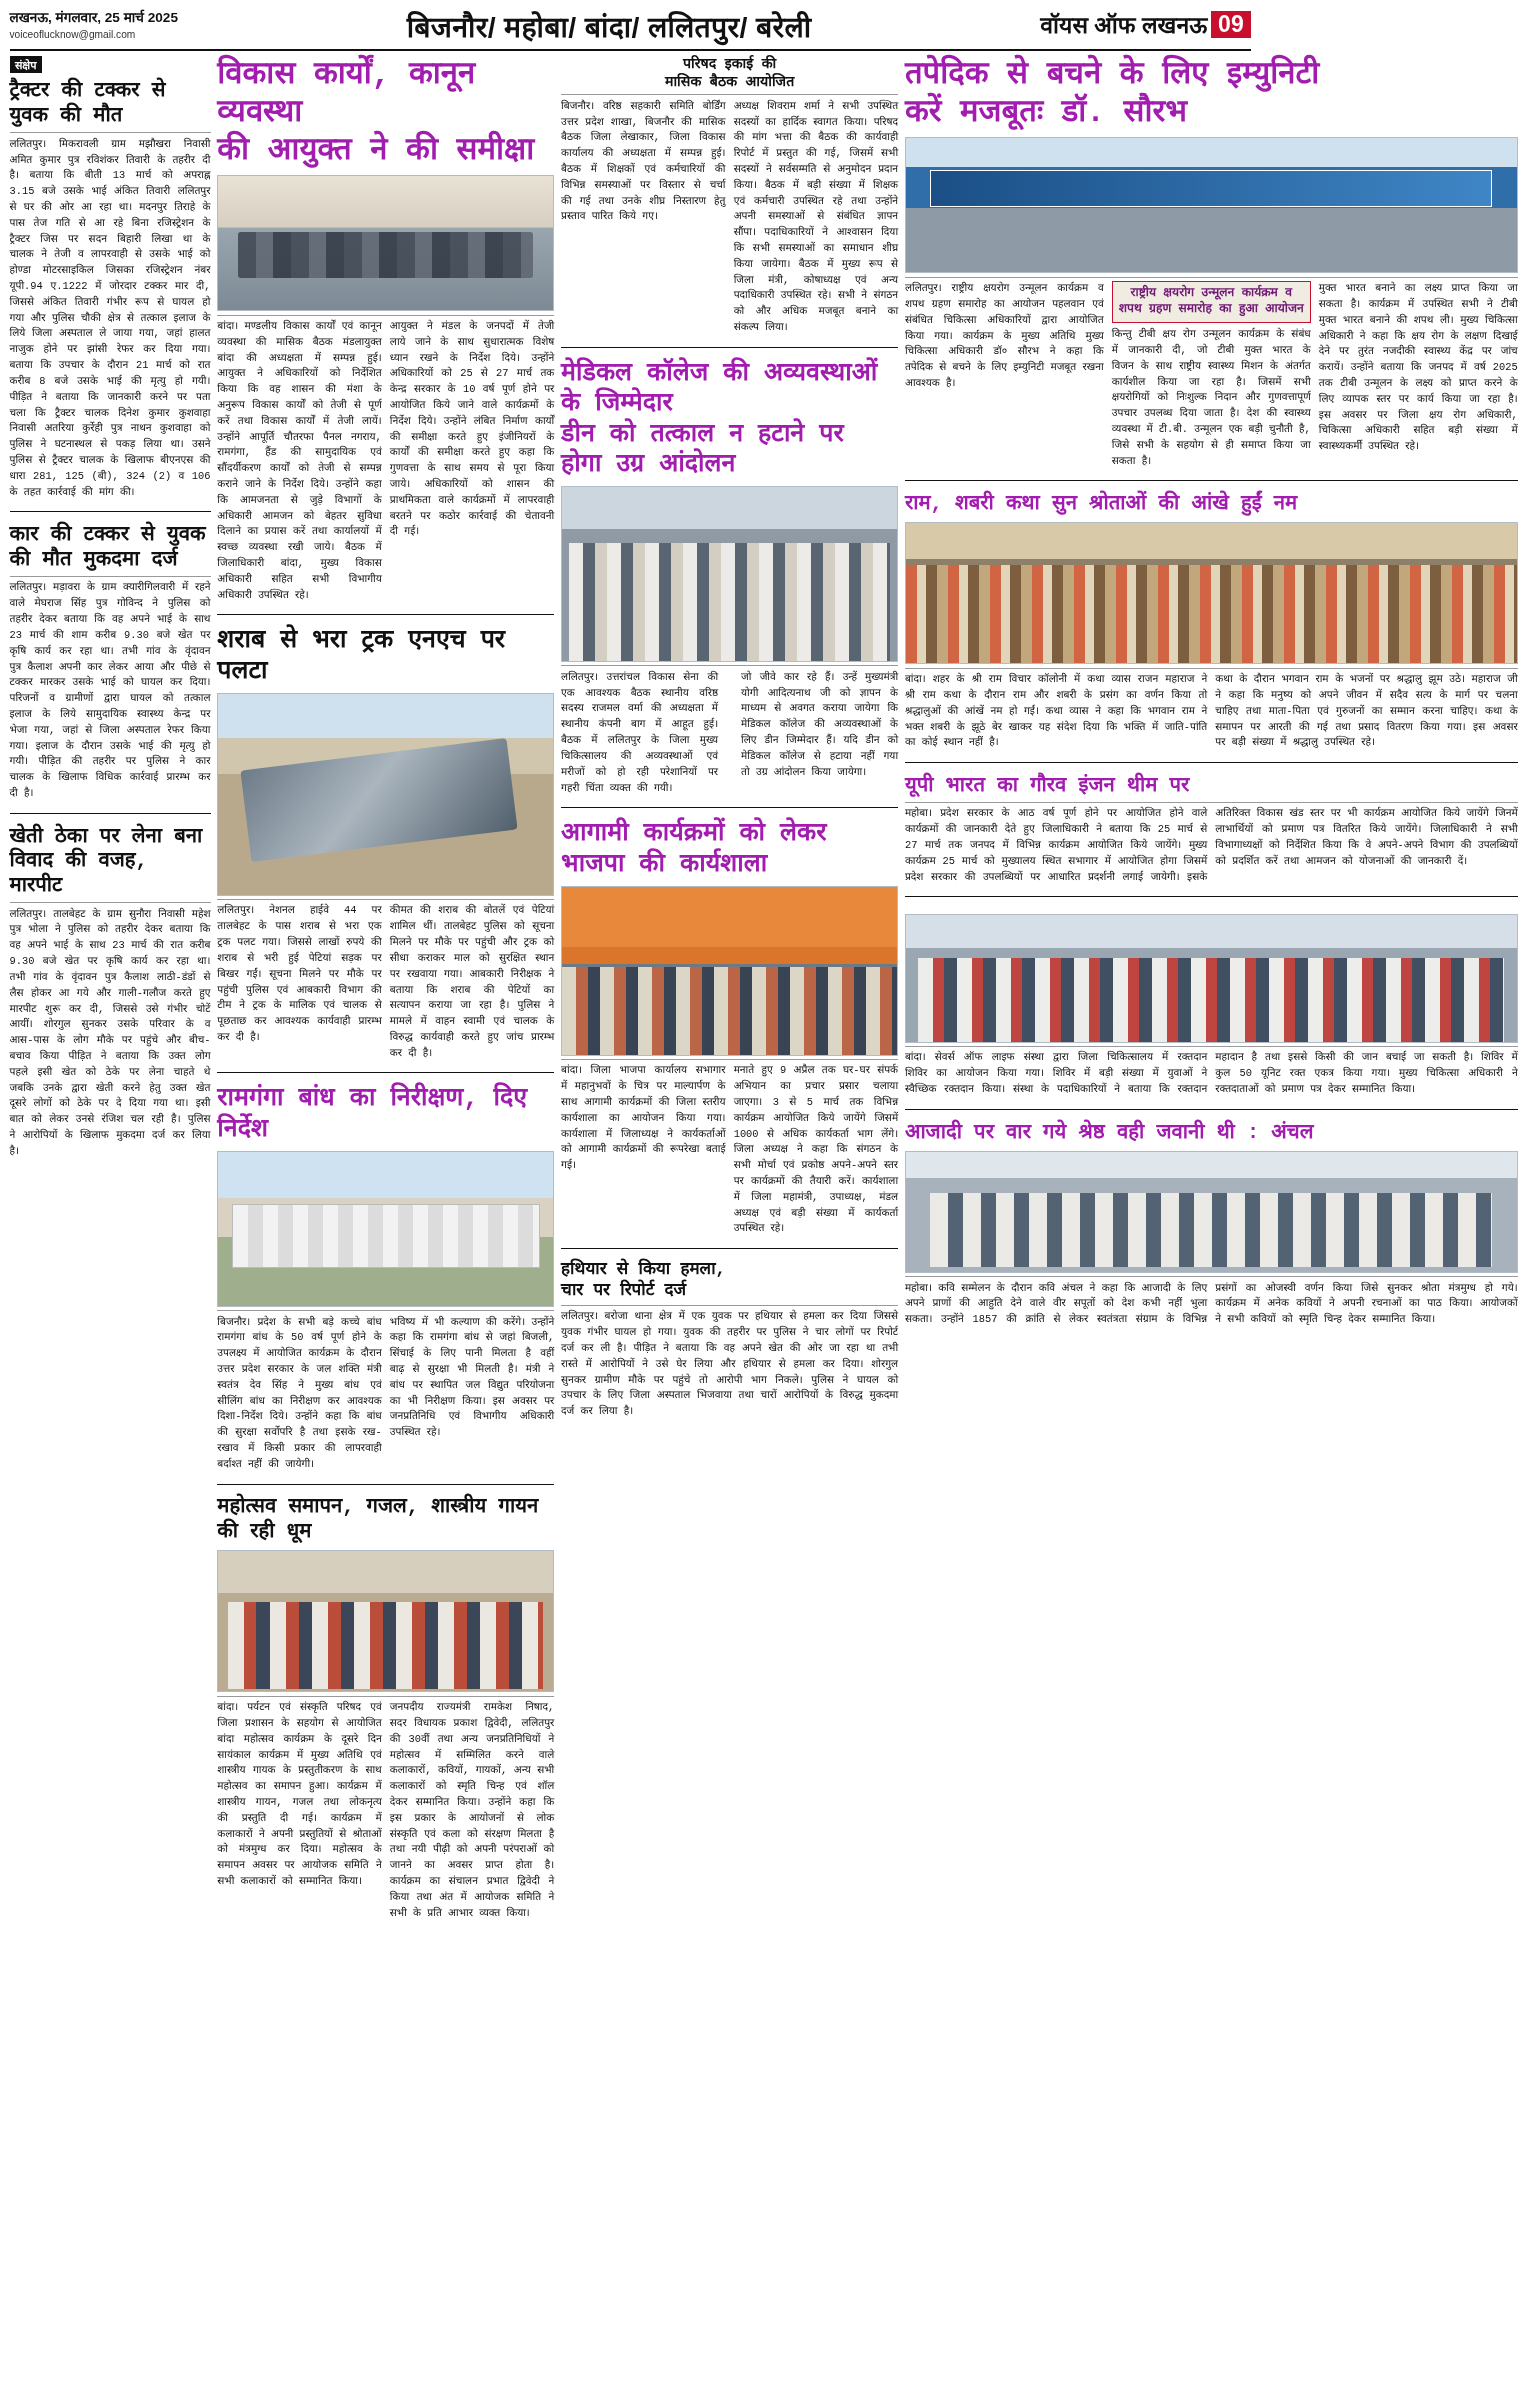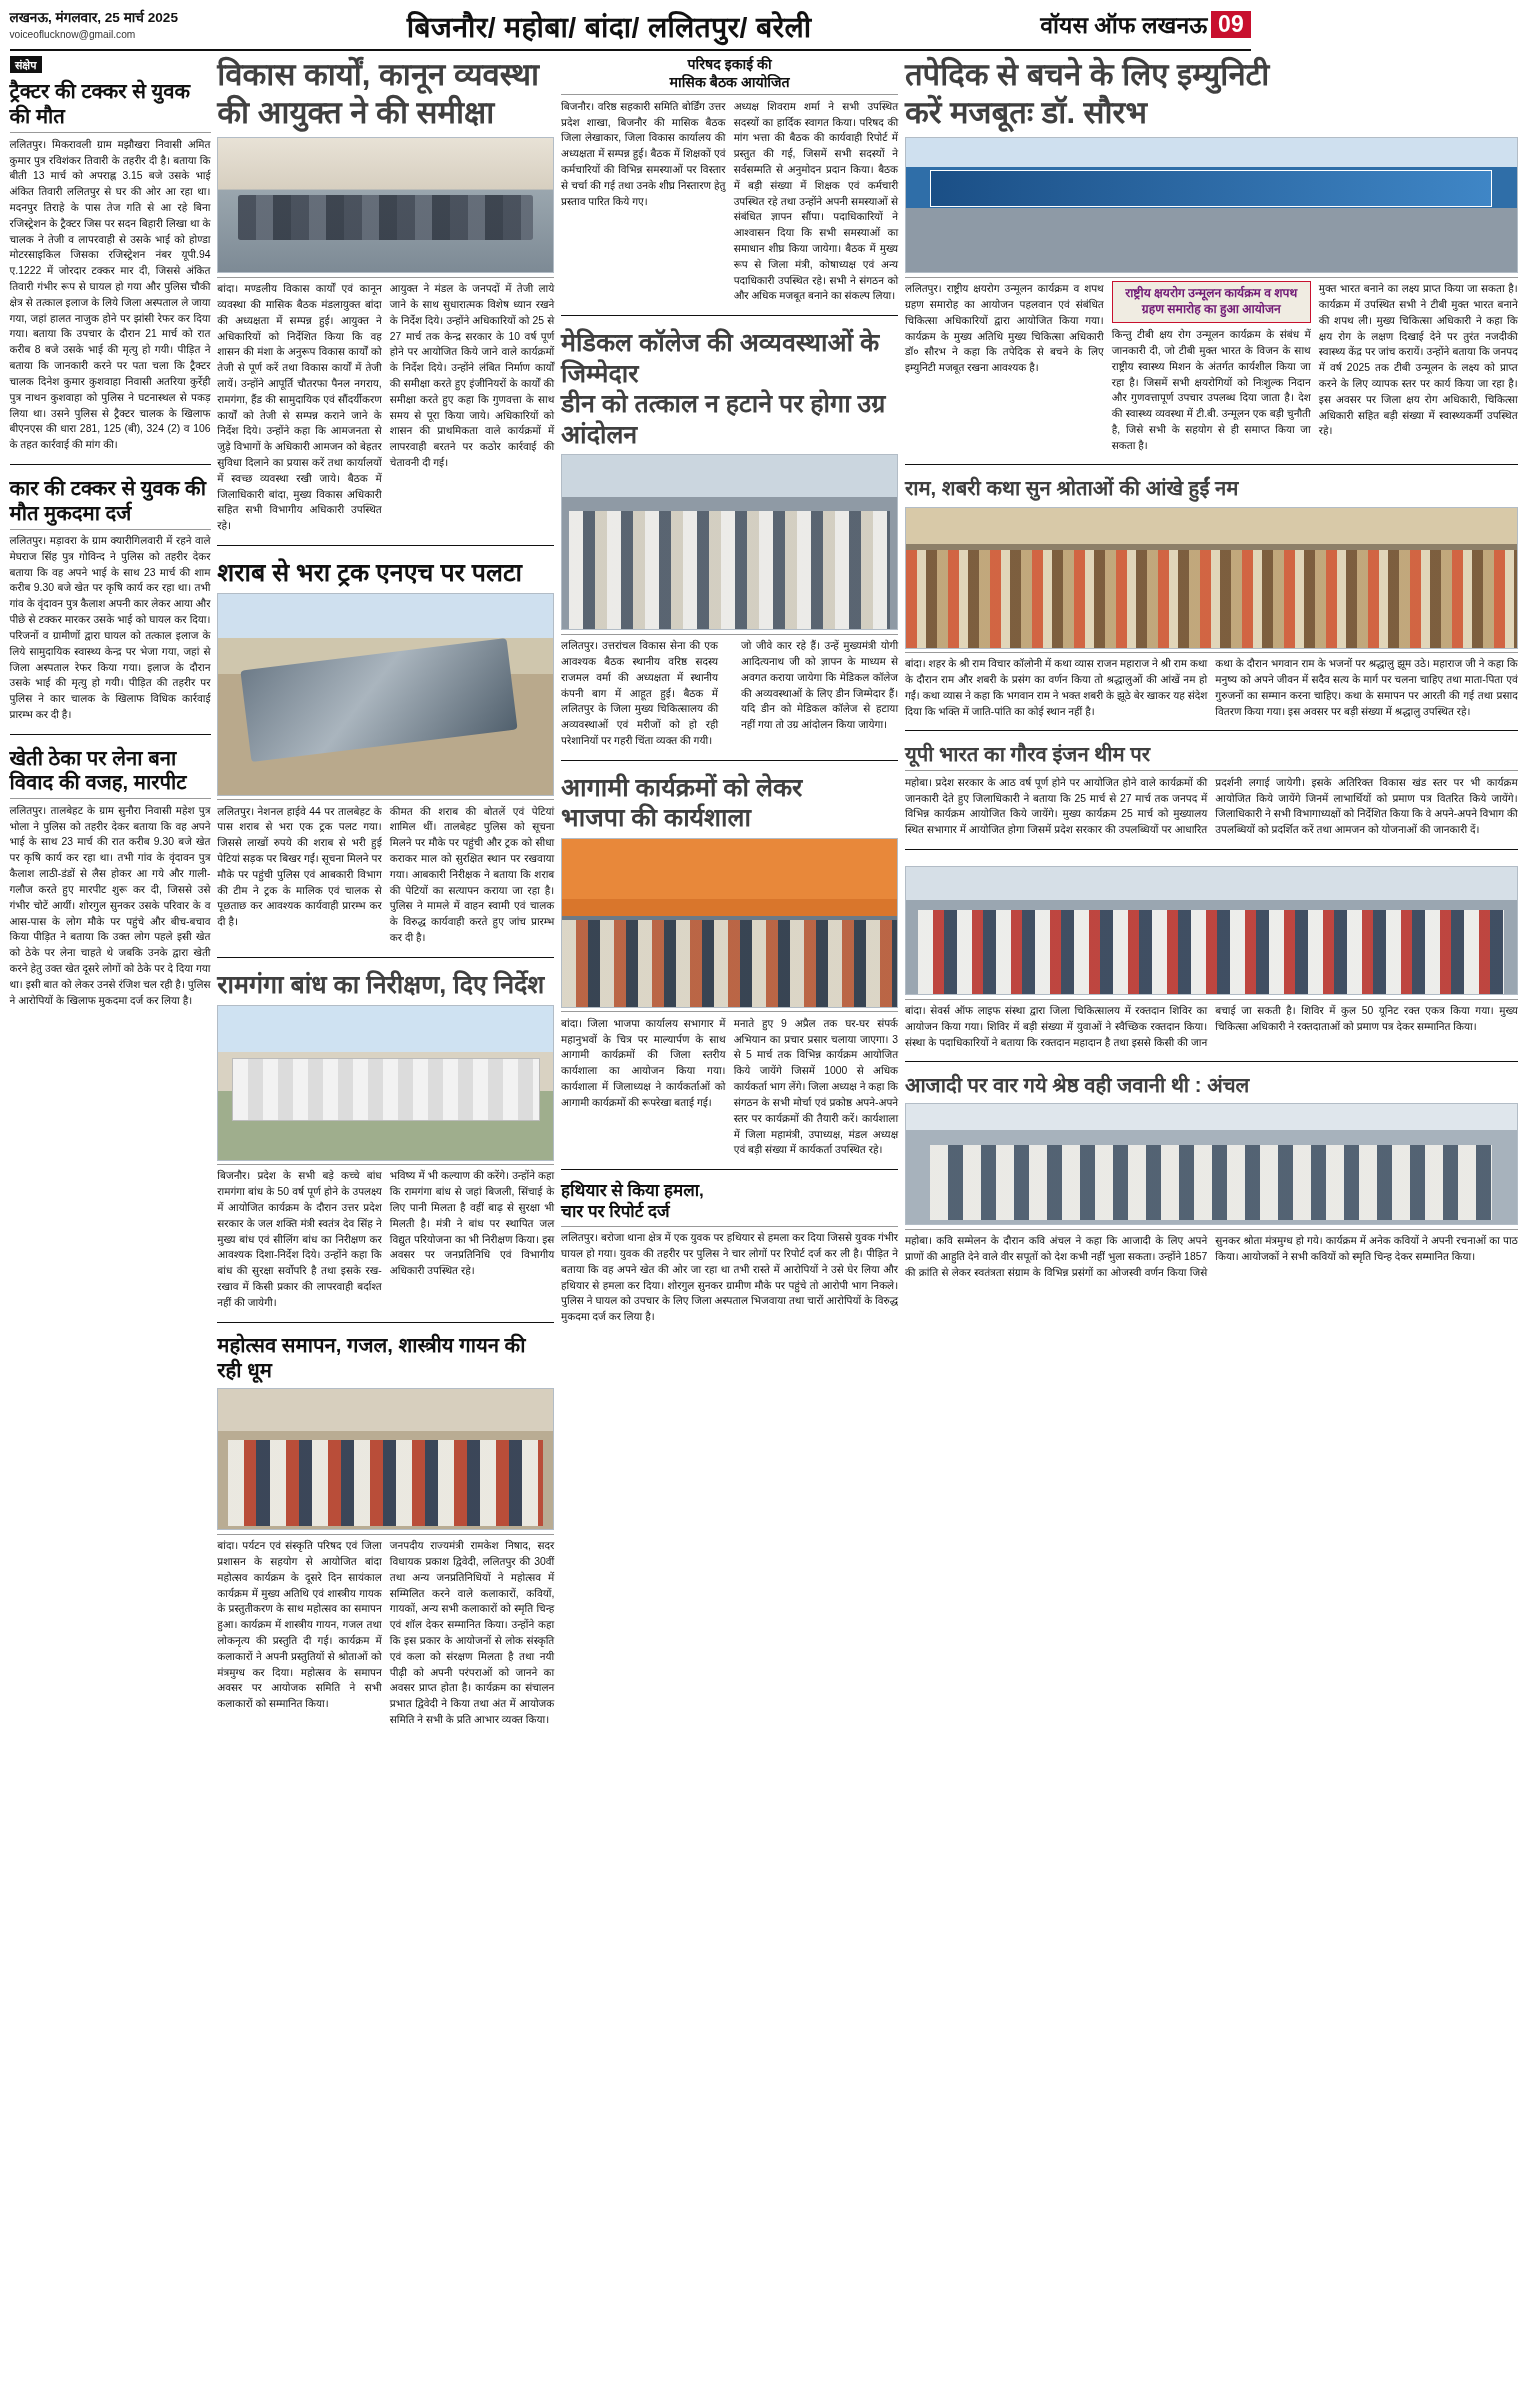--- a/index.html
+++ b/index.html
@@ -18,34 +18,34 @@
   .mh-left { font-size:13px; line-height:1.35; padding-top:2.7px; }
   .mh-left .date { font-weight:bold; font-size:13.6px; }
   .mh-left .mail { font-size:10.2px; color:#333; }
   .mh-center { text-align:center; flex:1; }
   .mh-center .cities { font-size:28.5px; font-weight:bold; letter-spacing:0.3px; }
   .mh-right { display:flex; align-items:center; gap:4.1px; padding-top:1.4px; }
   .mh-right .brand { font-size:23px; font-weight:bold; }
   .mh-right .pageno { background:#c8102e; color:#fff; font-size:23px; font-weight:bold; padding:0 6.8px; }
 
   
-  .grid { display:grid; grid-template-columns: 201px 337px 337px 337px 269px; gap:6.8px; margin-top:5.4px; }
+  .grid { display:grid; grid-template-columns: 201px 337px 337px 337px 269px; gap:6.8px; margin-top:5.4px;font-family:Liberation Mono, monospace; }
   .col { display:flex; flex-direction:column; gap:6.8px; }
 
   .hr { border:0; border-top:0.7px solid #999; margin:3.4px 0; }
   .hr2 { border:0; border-top:1.4px solid #111; margin:4.1px 0; }
 
   .kicker { font-size:11px; font-weight:bold; background:#111; color:#fff; display:inline-block; padding:0.7px 5.4px; }
   .headline { font-weight:bold; line-height:1.22; }
   .h-xl { font-size:31px; }
   .h-lg { font-size:25px; }
   .h-md { font-size:20.3px; }
   .h-sm { font-size:17px; }
   .h-xs { font-size:14.2px; }
-  .headline.red { color:#404040; }
+  .headline.red { color:#a21caf; }
   .center { text-align:center; }
 
   .body-text { font-size:10.4px; line-height:1.52; text-align:justify; }
   .cols2 { column-count:2; column-gap:8.1px; }
 
   
   .photo { width:100%; position:relative; overflow:hidden; background:#c9d3dc; border:0.7px solid #b2bcc6; }
   .ph-meeting   { background:
       linear-gradient(180deg,#e8e2d6 0%, #d7cfc0 38%, #9aa6ae 39%, #7d8a95 100%),
       #9aa6ae; }

